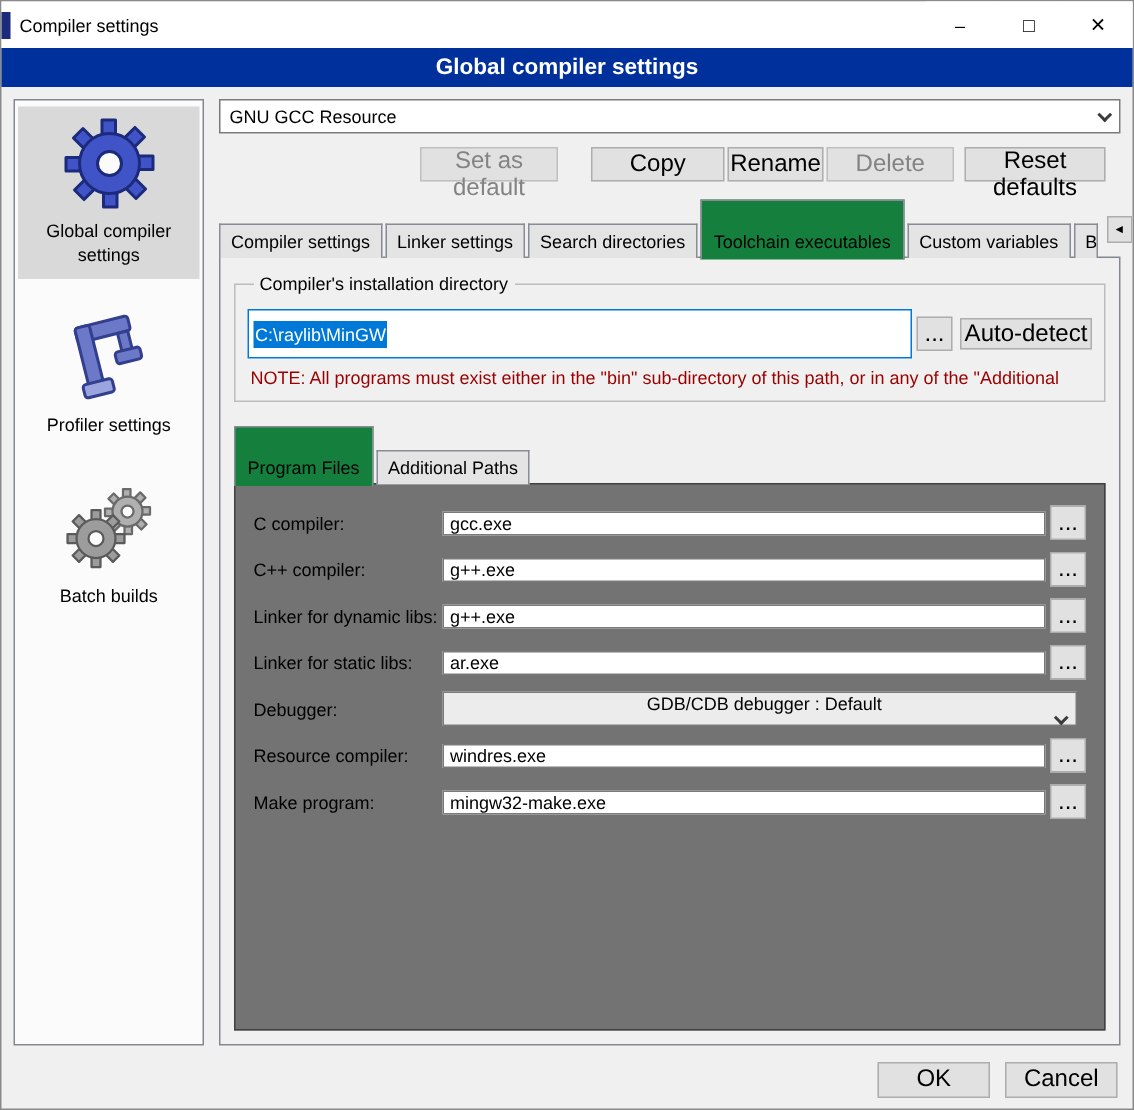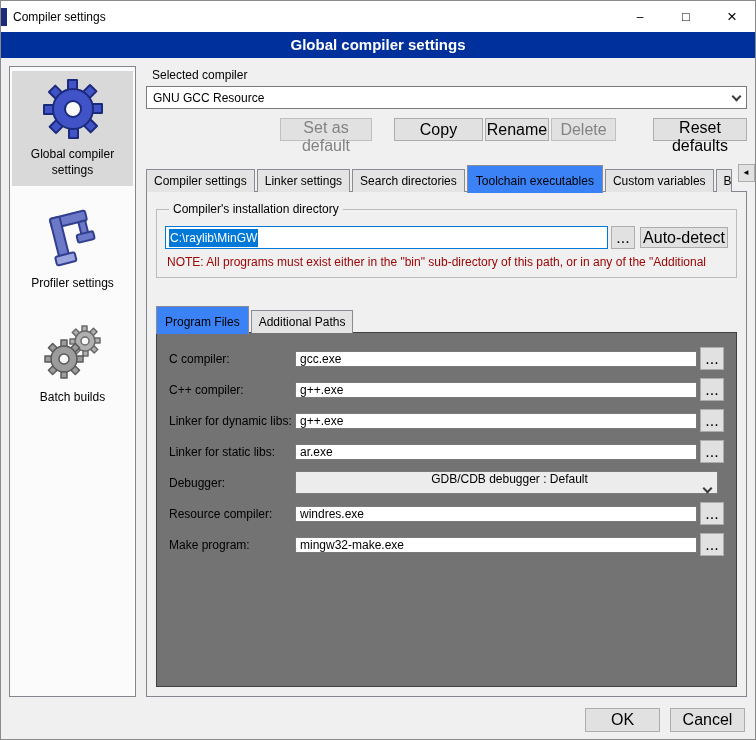--- a/index.html
+++ b/index.html
@@ -47,42 +47,42 @@
   .chev { width:7px; height:7px; border-right:2px solid #3c3c3c; border-bottom:2px solid #3c3c3c;
           transform:rotate(45deg); margin-top:-3px; }
 
   .btn { height:23px; background:#e1e1e1; border:1px solid #adadad; font-family:inherit;
          font-size:16px; cursor:default; }
   .btn.disabled { color:#838383; border-color:#bfbfbf; }
   .btn-row { margin-top:9px; display:flex; }
   .btn-setdefault { margin-left:134px; width:92px; }
   .btn-copy { margin-left:22px; width:89px; }
   .btn-rename { margin-left:2px; width:64px; }
-  .btn-delete { margin-left:2px; width:65px; }
-  .btn-reset { margin-left:auto; width:94px; margin-right:0; }
+  .btn-delete { margin-left:2px; width:85px; }
+  .btn-reset { margin-left:auto; width:94px; margin-right:10px; }
 
   
   .tabstrip { margin-top:12px; display:flex; align-items:flex-end; position:relative; z-index:2; }
   .tab { padding:4px 7px 4px; border:1px solid #898c95; border-bottom:none; background:#e4e4e4;
          margin-right:2px; white-space:nowrap; cursor:default; }
-  .tab.active { background:#3b82f6; padding:8px 8px 5px; margin-bottom:-1px;margin-top:12px; }
+  .tab.active { background:#15803d; padding:20px 8px 5px; margin-bottom:-1px; }
   .tab.clipped { max-width:36px; overflow:hidden; margin-right:4px; }
   .tab-arrows { margin-left:auto; display:flex; align-self:center; }
   .tab-arrow { width:17px; height:18px; border:1px solid #adadad; background:#e1e1e1;
                font-size:8px; display:flex; align-items:center; justify-content:center;
                margin-left:2px; font-family:inherit; }
 
   .tabpanel { border:1px solid #828790; background:#f0f0f0; flex:1 1 auto; min-height:0;
               margin-top:-1px; padding:10px 9px 9px; display:flex; flex-direction:column; }
 
   fieldset.group { border:1px solid #bcbcbc; padding:10px 8px 6px; }
   fieldset.group legend { padding:0 4px; margin-left:4px; }
 
   .dir-row { display:flex; align-items:center; }
-  .dir-input { flex:1; height:23px; border:1px solid #0078d7; background:#fff; display:flex;
+  .dir-input { flex:1; height:33px; border:1px solid #0078d7; background:#fff; display:flex;
                align-items:center; padding-left:3px; overflow:hidden; white-space:nowrap; }
   .dir-input .sel { background:#0078d7; color:#fff; padding:2px 1px; }
   .browse-btn { width:24px; height:23px; margin-left:3px; flex:0 0 24px; }
   .autodetect-btn { width:88px; height:21px; margin-left:5px; flex:0 0 88px; }
   .note { margin:6px 2px 2px; color:#9b0000; white-space:nowrap; overflow:hidden; }
 
   .inner-tabstrip { margin-top:16px; }
   .inner-panel { border:1px solid #404040; background:#737373; flex:1 1 auto; min-height:0;
                  margin-top:-1px; padding:14px 12px 10px; }
 
@@ -182,21 +182,20 @@
             <circle cx="23" cy="39" r="13"></circle>
           </g>
           <circle cx="23" cy="39" r="5" fill="#fbfbfb" stroke="#5a5a5a" stroke-width="1.5"></circle>
         </svg>
         <div class="side-label">Batch builds</div>
       </div>
     </div>
 
     <div class="main">
 
-      <div class="sec-label">Selected compiler</div>
 
       <div class="combo">
         <span>GNU GCC Resource</span>
         <span class="chev-box">
             <span class="chev"></span>
           </span>
       </div>
 
       <div class="btn-row">
         <button class="btn disabled btn-setdefault">Set as default</button>

